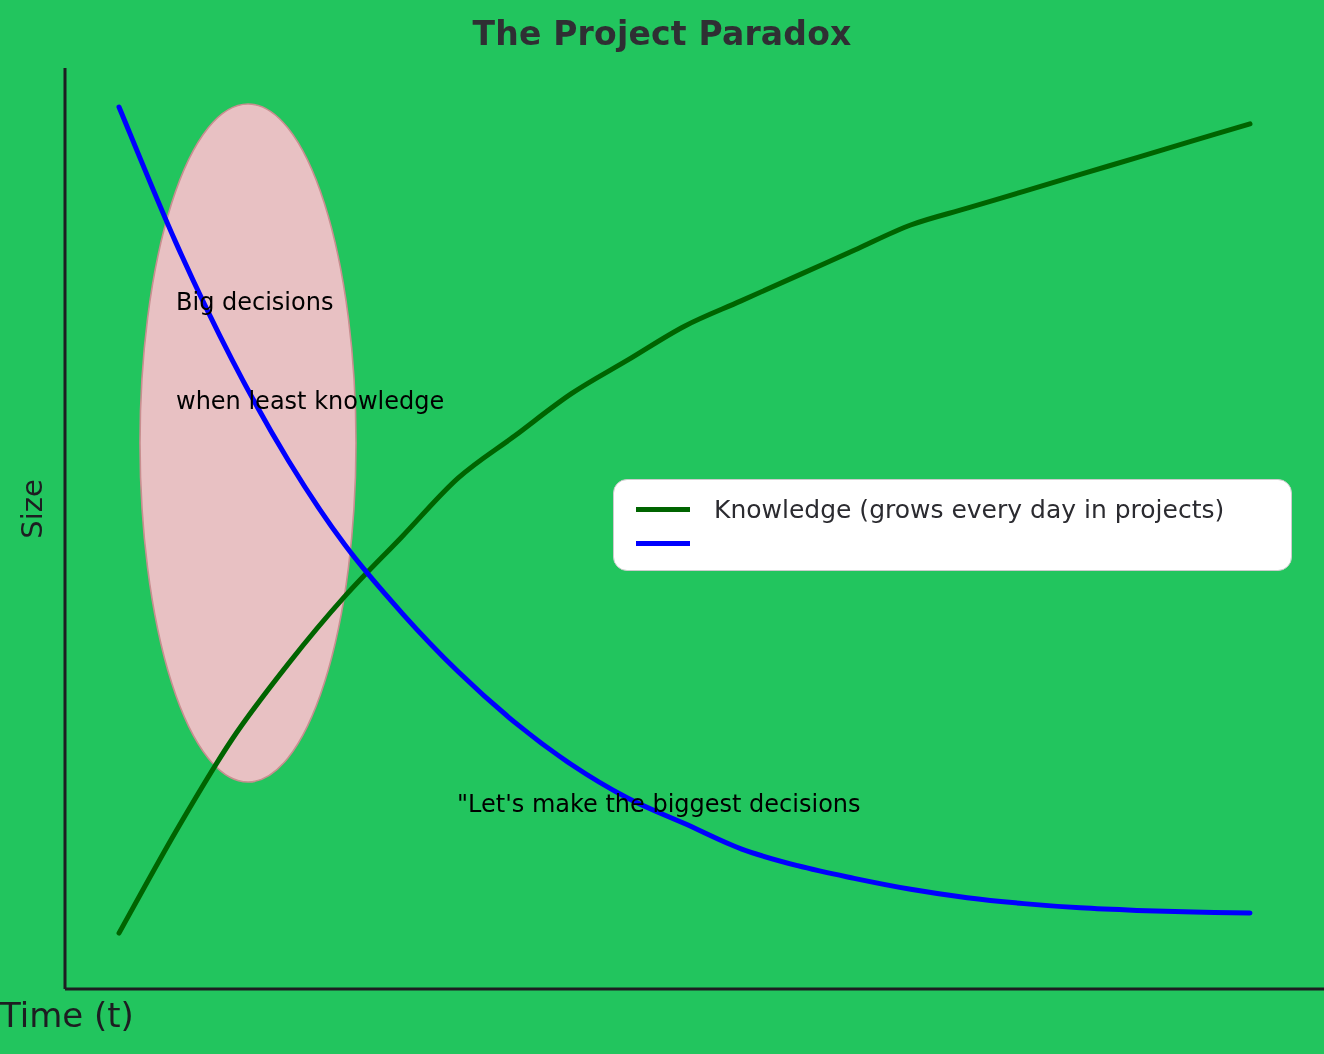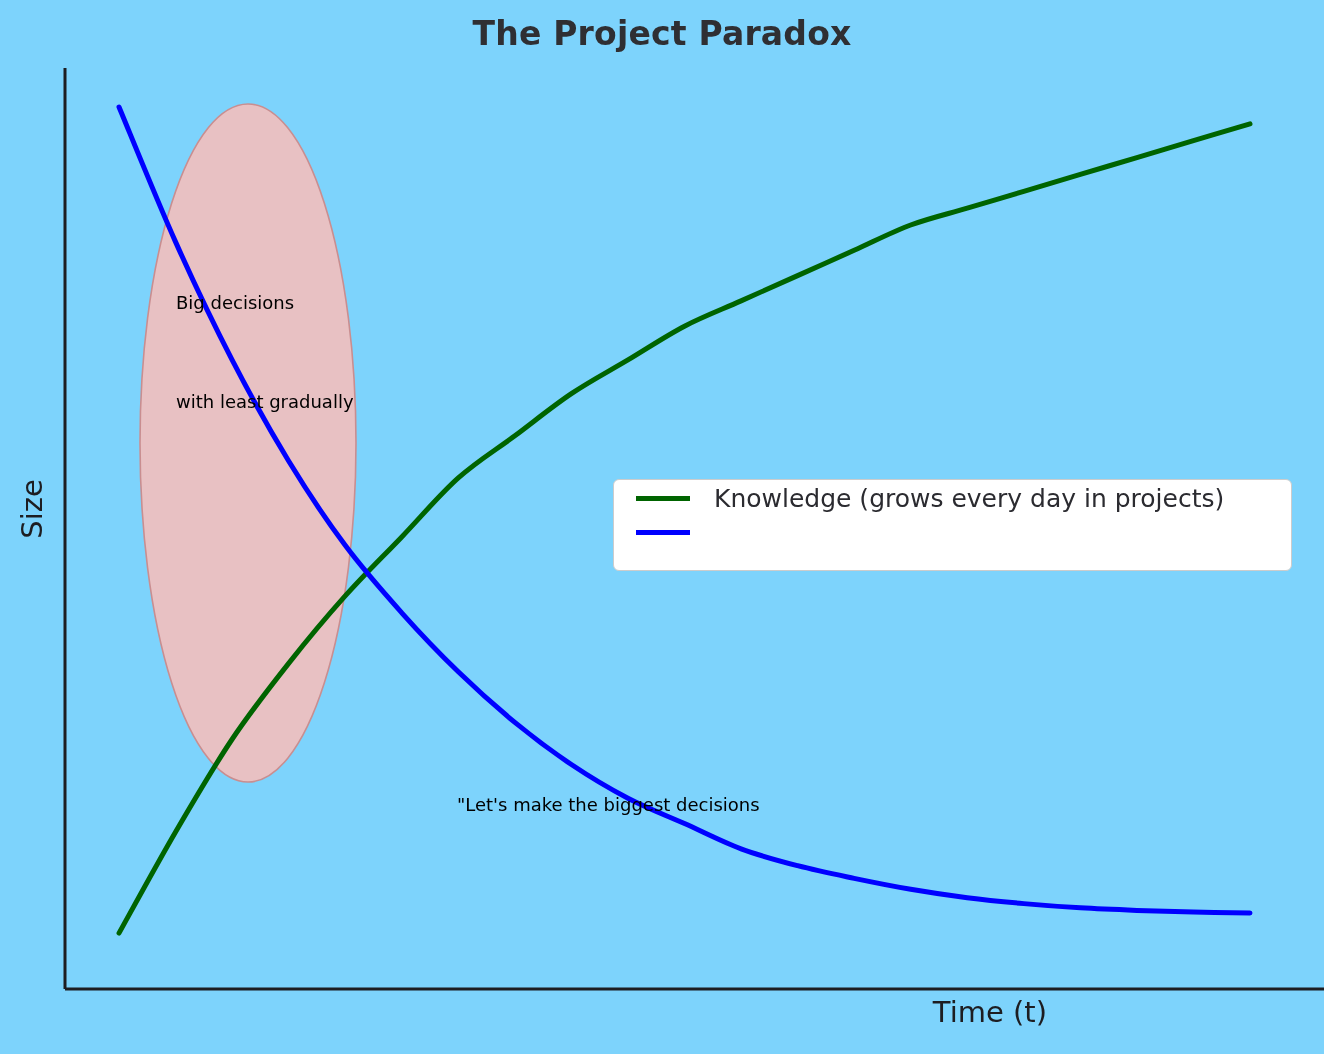--- a/index.html
+++ b/index.html
@@ -7,21 +7,21 @@
     padding: 0;
     background: #ffffff;
   }
   body {
     font-family: "DejaVu Sans", sans-serif;
   }
   #page {
     position: relative;
     width: 1324px;
     height: 1054px;
-    background: #7dd3fc;
+    background: #22c55e;
     overflow: hidden;
   }
   
   #chart-title {
     position: absolute;
     left: 0;
     top: 14px;
     width: 1324px;
     text-align: center;
     font-size: 33px;
@@ -48,52 +48,52 @@
     color: #1d1d21;
     transform: rotate(-90deg);
     transform-origin: 50% 50%;
     white-space: nowrap;
   }
   #xlabel {
     position: absolute;
     left: 0;
     top: 995px;
     width: 1047px;
-    text-align: right;
-    font-size: 29px;
+    text-align: left;
+    font-size: 34px;
     color: #1d1d21;
   }
   
   .annotation {
     position: absolute;
     color: #000000;
-    font-size: 18px;
+    font-size: 24px;
     line-height: 33px;
     white-space: pre;
   }
   #annotation-ellipse {
     left: 176px;
     top: 220px;
   }
   #annotation-quote {
     left: 457px;
     top: 722px;
   }
   
   #legend {
     position: absolute;
     left: 613px;
     top: 479px;
     width: 679px;
     height: 92px;
     background: #ffffff;
     border: 1px solid #cccccc;
-    border-radius: 6px;
+    border-radius: 14px;
     box-sizing: border-box;
-    padding: 1px 14px 11px 14px;
+    padding: 12px 14px 11px 14px;
   }
   .legend-row {
     display: flex;
     align-items: center;
     height: 34px;
   }
   .legend-swatch {
     width: 54px;
     height: 5px;
     margin-left: 8px;
@@ -122,21 +122,21 @@
 
     <path id="series-knowledge" fill="none" stroke="#006400" stroke-width="5" stroke-linecap="round" stroke-linejoin="round" d="M 119.00 933.14 C 128.43 916.28, 156.70 864.30, 175.55 831.98 C 194.40 799.66, 213.25 767.35, 232.10 739.25 C 250.95 711.15, 269.80 687.26, 288.65 663.38 C 307.50 639.50, 326.35 617.02, 345.20 595.94 C 364.05 574.87, 382.90 556.60, 401.75 536.93 C 420.60 517.26, 439.45 494.78, 458.30 477.92 C 477.15 461.06, 496.00 449.82, 514.85 435.77 C 533.70 421.72, 552.55 406.26, 571.40 393.62 C 590.25 380.98, 609.10 371.14, 627.95 359.90 C 646.80 348.66, 665.65 336.02, 684.50 326.18 C 703.35 316.35, 722.20 309.32, 741.05 300.89 C 759.90 292.46, 778.75 284.03, 797.60 275.60 C 816.45 267.17, 835.30 258.74, 854.15 250.31 C 873.00 241.88, 891.85 232.04, 910.70 225.02 C 929.55 217.99, 948.40 213.78, 967.25 208.16 C 986.10 202.54, 1004.95 196.92, 1023.80 191.30 C 1042.65 185.68, 1061.50 180.06, 1080.35 174.44 C 1099.20 168.82, 1118.05 163.20, 1136.90 157.58 C 1155.75 151.96, 1174.60 146.34, 1193.45 140.72 C 1212.30 135.10, 1240.58 126.67, 1250.00 123.86"></path>
     <path id="series-decisions" fill="none" stroke="#0000ff" stroke-width="5" stroke-linecap="round" stroke-linejoin="round" d="M 119.00 107.00 C 128.43 129.48, 156.70 199.73, 175.55 241.88 C 194.40 284.03, 213.25 323.37, 232.10 359.90 C 250.95 396.43, 269.80 430.15, 288.65 461.06 C 307.50 491.97, 326.35 520.07, 345.20 545.36 C 364.05 570.65, 382.90 591.72, 401.75 612.80 C 420.60 633.88, 439.45 653.54, 458.30 671.81 C 477.15 690.07, 496.00 706.93, 514.85 722.39 C 533.70 737.85, 552.55 751.89, 571.40 764.54 C 590.25 777.18, 609.10 788.42, 627.95 798.26 C 646.80 808.10, 665.65 815.12, 684.50 823.55 C 703.35 831.98, 722.20 841.82, 741.05 848.84 C 759.90 855.87, 778.75 860.78, 797.60 865.70 C 816.45 870.62, 835.30 874.41, 854.15 878.35 C 873.00 882.28, 891.85 886.07, 910.70 889.30 C 929.55 892.54, 948.40 895.35, 967.25 897.73 C 986.10 900.12, 1004.95 901.95, 1023.80 903.63 C 1042.65 905.32, 1061.50 906.73, 1080.35 907.85 C 1099.20 908.97, 1118.05 909.68, 1136.90 910.38 C 1155.75 911.08, 1174.60 911.64, 1193.45 912.07 C 1212.30 912.49, 1240.58 912.77, 1250.00 912.91"></path>
   </svg>
 
   <div id="ylabel">Size</div>
   <div id="xlabel">Time (t)</div>
 
   <div id="annotation-ellipse" class="annotation">
     <div>Big decisions</div>
-    <div>with least gradually</div>
+    <div>when least knowledge</div>
   </div>
 
   <div id="annotation-quote" class="annotation">
     <div>"Let's make the biggest decisions</div>
   </div>
 
   <div id="legend">
     <div class="legend-row">
       <span class="legend-swatch" style="background:#006400"></span>
       <span class="legend-label">Knowledge (grows every day in projects)</span>

